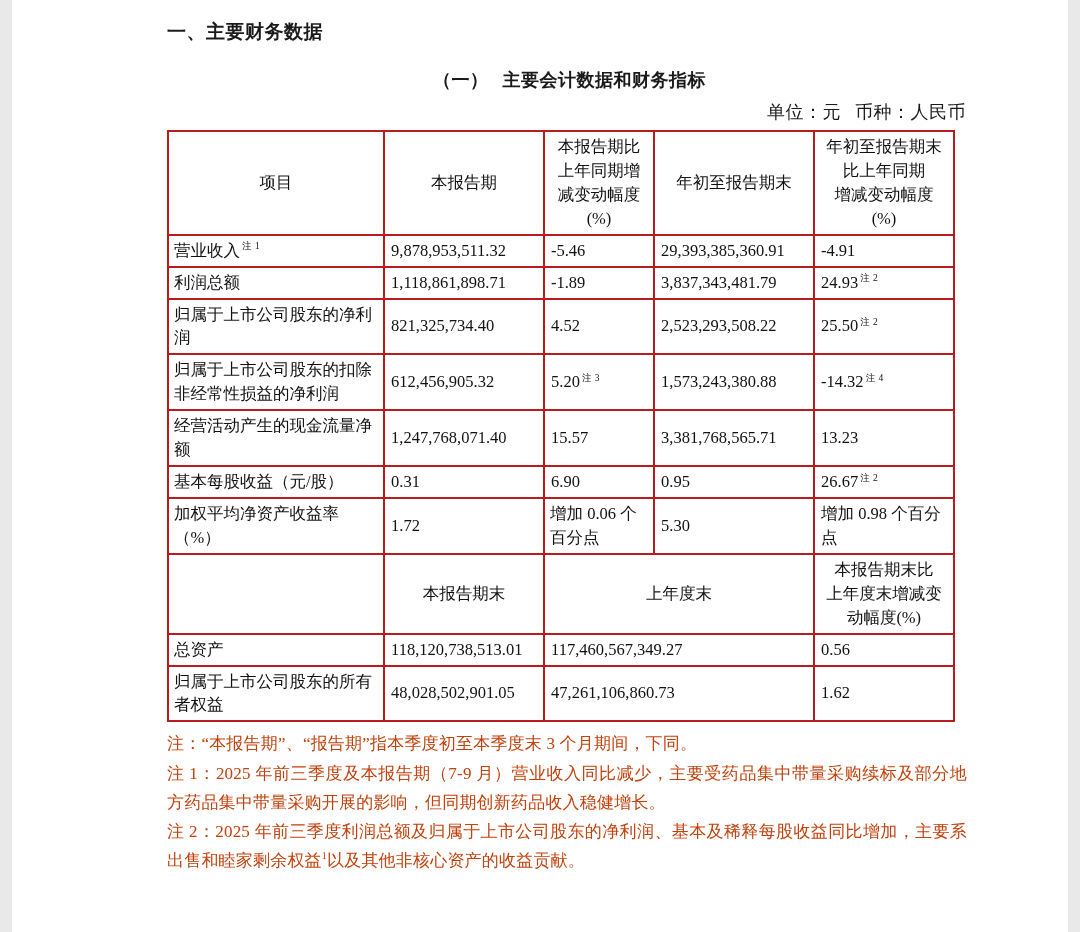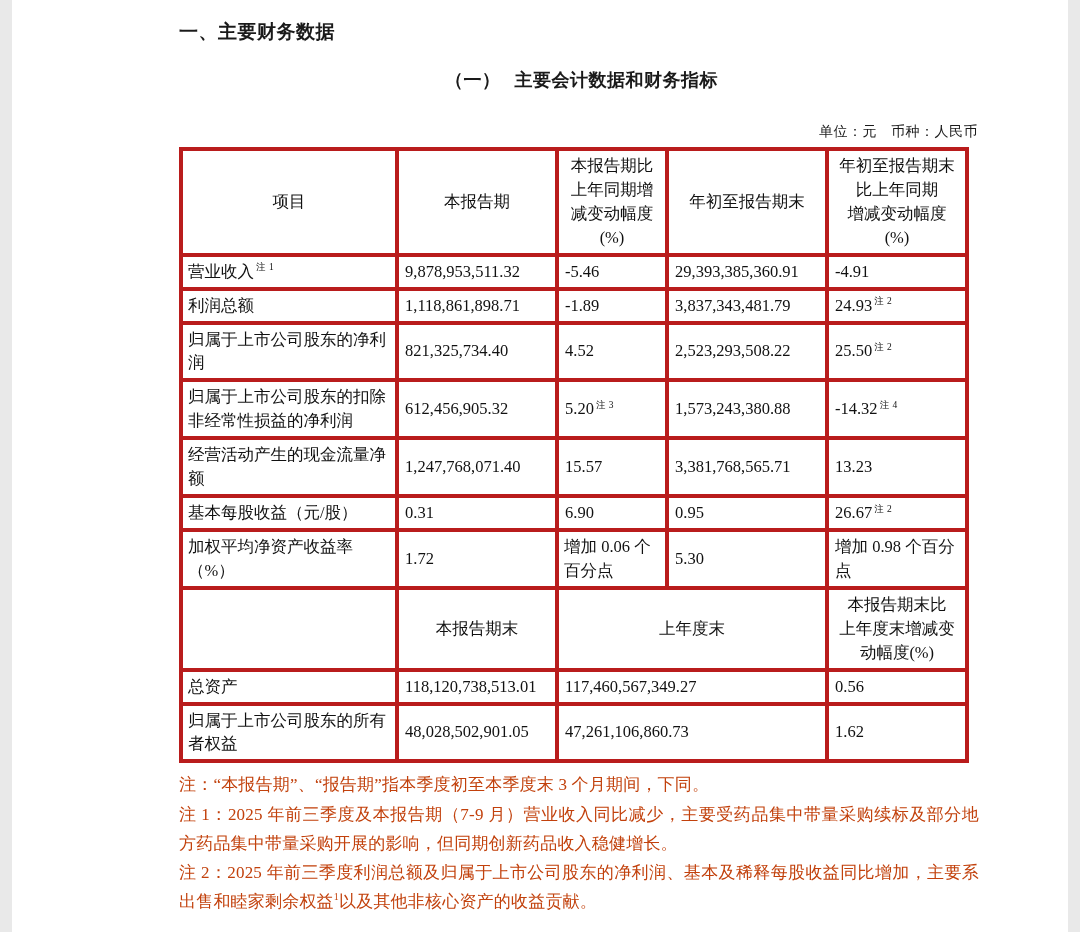--- a/index.html
+++ b/index.html
@@ -16,21 +16,21 @@
   .page {
     position: absolute;
     left: 12px;
     top: 0;
     width: 1056px;
     height: 932px;
     background: #ffffff;
   }
   .inner {
     position: absolute;
-    left: 167px;
+    left: 155px;
     top: 0;
     width: 800px;
   }
 
   .h1 {
     font-size: 19px;
     font-weight: bold;
     color: #1a1a1a;
     margin-top: 19px;
     letter-spacing: 0.5px;
@@ -40,38 +40,38 @@
     font-weight: bold;
     color: #1a1a1a;
     margin-top: 23px;
     padding-left: 5px;
     letter-spacing: 0.5px;
     text-align: center;
   }
   .h2 .gap { display: inline-block; width: 14px; }
 
   .unit-line {
-    margin-top: 31px;
+    margin-top: 8px;
     text-align: right;
-    font-size: 14px;
+    font-size: 18px;
     color: #1a1a1a;
     padding-right: 1px;
     letter-spacing: 0.5px;
   }
   .unit-line .sp { display: inline-block; width: 14px; }
 
   table.fin {
     margin-top: 6px;
     border-collapse: collapse;
     width: 786px;
     table-layout: fixed;
     color: #111;
   }
   table.fin td {
-    border: 4px solid #b91c1c;
+    border: 2px solid #b91c1c;
     font-size: 16.5px;
     line-height: 1.45;
     padding: 3px 6px;
     vertical-align: middle;
     font-family: Liberation Serif, serif;
   }
   .c-item   { width: 216px; }
   .c-cur    { width: 160px; }
   .c-pct1   { width: 110px; }
   .c-ytd    { width: 160px; }

